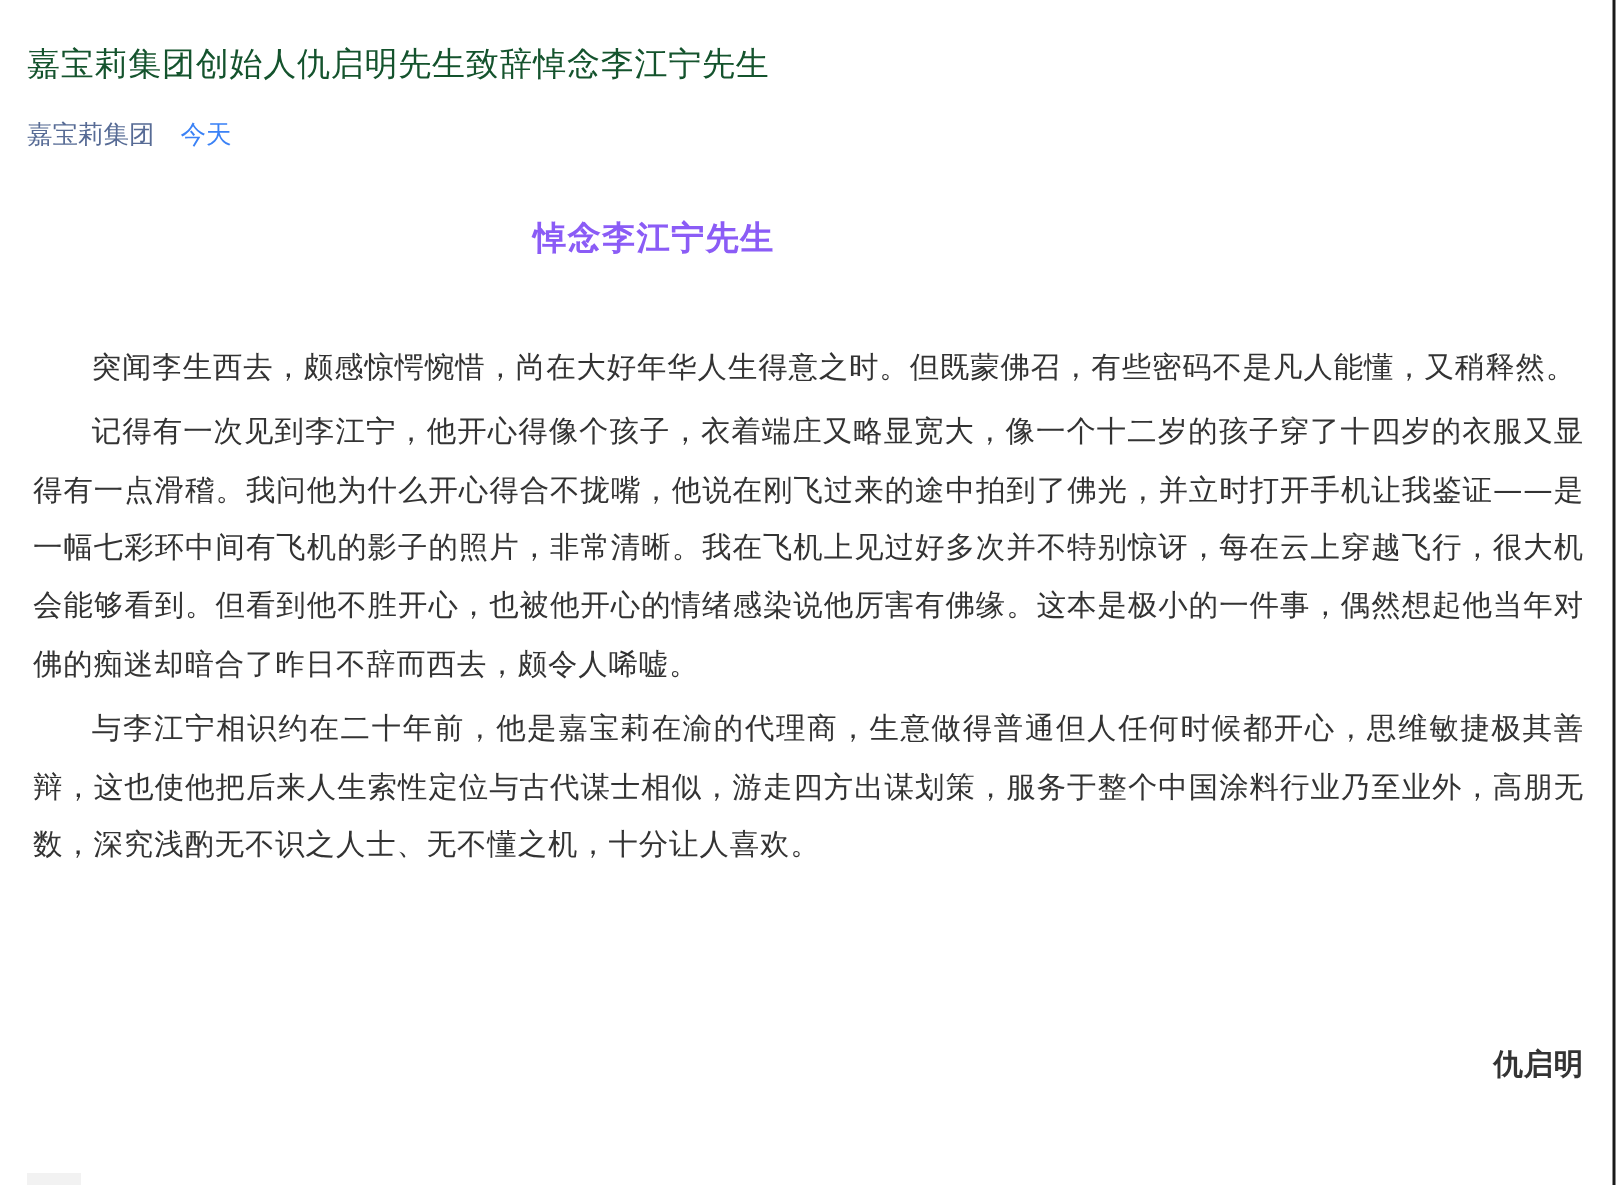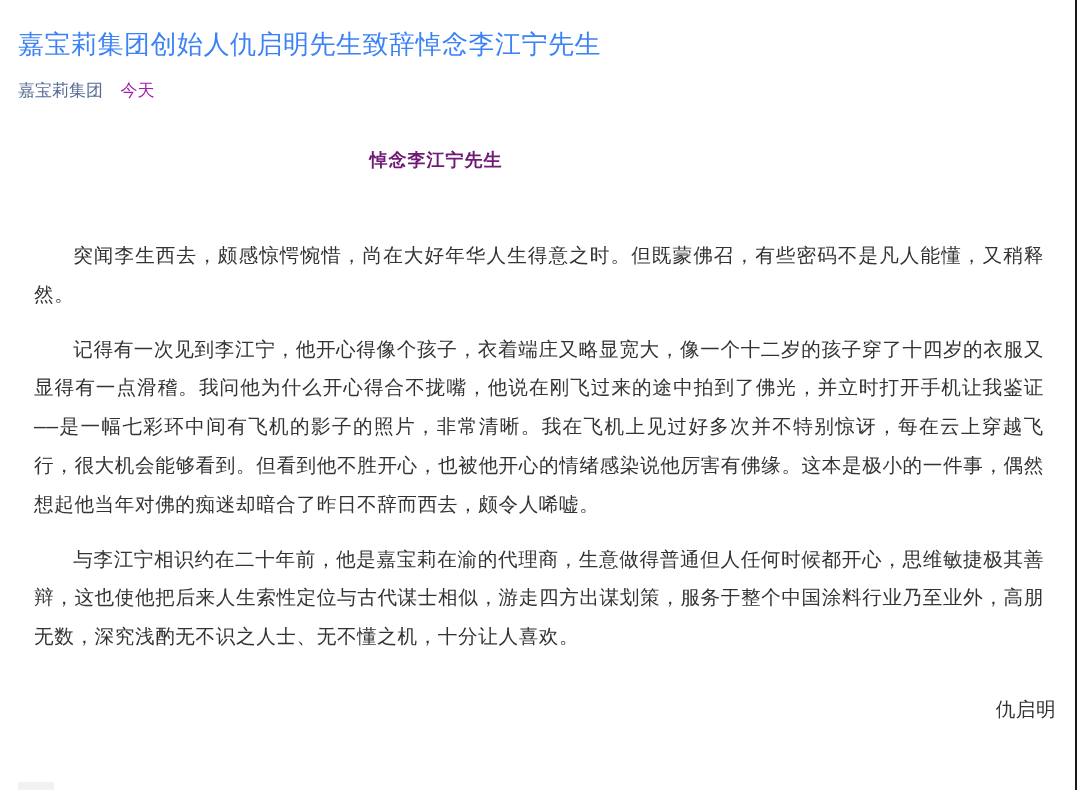--- a/index.html
+++ b/index.html
@@ -27,83 +27,83 @@
       position: absolute;
       left: 0;
       top: 0;
       width: 1076px;
       height: 790px;
     }
     .article-title {
       position: absolute;
       left: 18px;
       top: 24px;
-      font-size: 26px;
+      font-size: 22px;
       line-height: 40px;
-      color: #3b82f6;
+      color: #14532d;
       font-weight: normal;
       margin: 0;
       letter-spacing: 0.5px;
       text-align: right;
     }
     .meta {
       position: absolute;
       left: 18px;
       top: 77px;
       font-size: 17px;
       line-height: 26px;
     }
     .meta .author {
       color: #576b95;
       margin-right: 12px;
       margin-top: 15px;
     }
     .meta .time {
-      color: #a21caf;
+      color: #3b82f6;
       margin-top: 20px;
     }
     .heading {
       position: absolute;
       left: 0;
       width: 872px;
       top: 143px;
       text-align: center;
-      font-size: 18px;
+      font-size: 22px;
       font-weight: bold;
       line-height: 34px;
-      color: #701a75;
+      color: #8b5cf6;
       letter-spacing: 1px;
     }
     .body-text {
       position: absolute;
       left: 18px;
       top: 222px;
       width: 1042px;
       font-size: 19.6px;
       line-height: 38.8px;
       color: #333333;
       letter-spacing: 0.6px;
     }
     .body-text p {
-      margin: 16px;
+      margin: 4px;
       text-indent: 2em;
       text-align: justify;
-      font-family: Liberation Mono, monospace;
     }
     .body-text p + p {
       margin-top: 0;
     }
     .signature {
       position: absolute;
       right: 20px;
       top: 692px;
       text-align: right;
       font-size: 19.6px;
       line-height: 36px;
       color: #333333;
+      font-weight: bold;
     }
     .signature div {
       letter-spacing: 0.5px;
     }
     .footer-faint {
       position: absolute;
       left: 18px;
       top: 782px;
       width: 36px;
       height: 8px;

